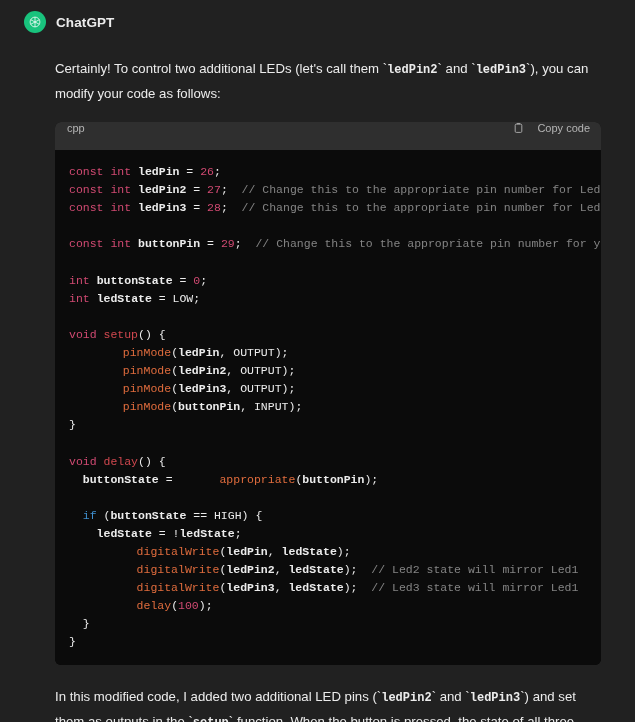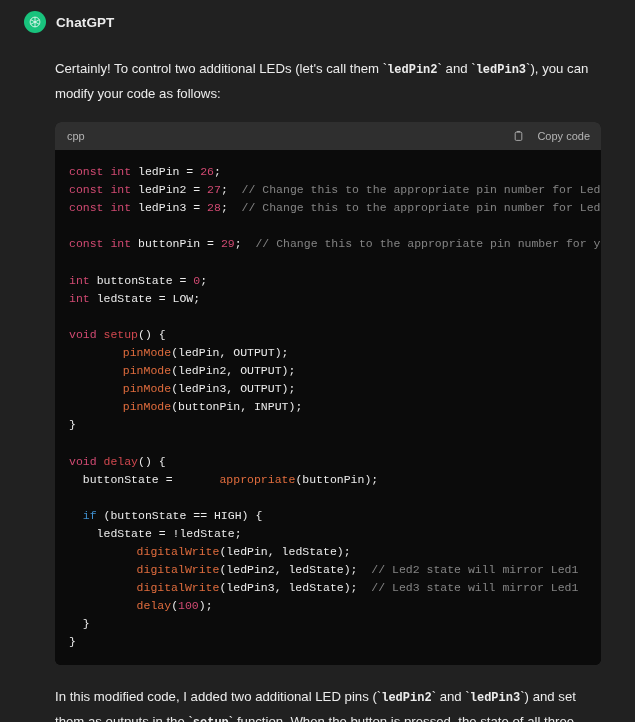--- a/index.html
+++ b/index.html
@@ -78,21 +78,21 @@
     width: 546px;
     border-radius: 6px;
     overflow: hidden;
     background: #0b0b0b;
   }
 
   .code-header {
     background: #2f2f2f;
     height: 28px;
     display: flex;
-    align-items: center;
+    align-items: flex-start;
     justify-content: space-between;
     padding: 0 11px 0 12px;
   }
 
   .code-lang {
     font-size: 11px;
     color: #b4b4b4;
     font-family: "Liberation Sans", sans-serif;
   }
 
@@ -121,21 +121,21 @@
     color: #e6e6e6;
   }
 
   
   .t-kw   { color: #d14a72; }
   .t-fn   { color: #e06c3d; padding-left: 40px; }
   .t-fn2  { color: #d1484f; }
   .t-num  { color: #d14a72; margin-top: 28px; }
   .t-com  { color: #848484; }
   .t-ctl  { color: #3f8fce; text-align: center; }
-  .t-var  { color: #ececec; font-weight: normal; }
+  .t-var  { color: #ececec; font-weight: bold; }
   .t-plain{ color: #ececec; }
 </style>
 </head>
 <body>
 
 <div class="message">
 
   <div class="msg-header">
     <div class="avatar">
       <svg width="14" height="14" viewBox="0 0 24 24" fill="none" stroke="#ffffff" stroke-width="1.3">

